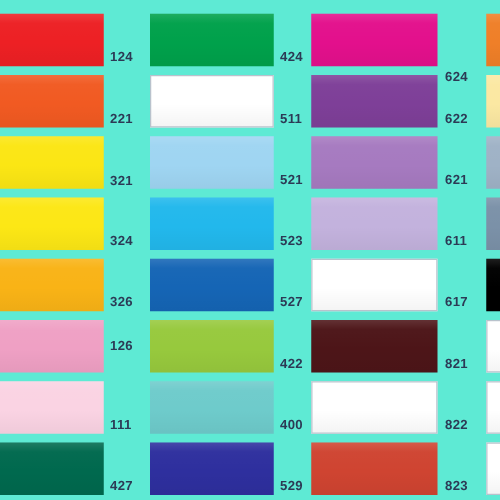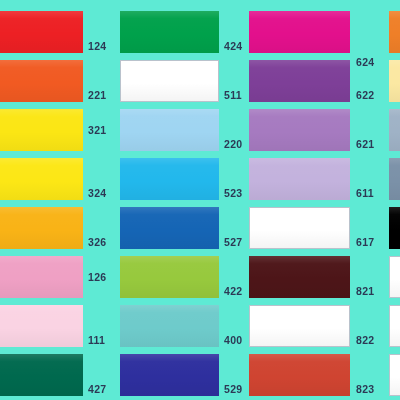--- a/index.html
+++ b/index.html
@@ -58,21 +58,21 @@
     white-space: nowrap;
     line-height: 1;
   }
 </style>
 </head>
 <body>
 
 <div id="chart" style="background: #5eead4;">
     <div class="code" style="left: 88px; top: 41px; color: rgb(44, 58, 85);">124</div>
     <div class="code" style="left: 88px; top: 90px; color: rgb(44, 58, 85);">221</div>
-    <div class="code" style="left: 88px; top: 125px; color: rgb(44, 58, 85);">321</div>
+    <div class="code" style="left: 88px; top: 140px; color: rgb(44, 58, 85);">321</div>
     <div class="code" style="left: 88px; top: 188px; color: rgb(44, 58, 85);">324</div>
     <div class="code" style="left: 88px; top: 237px; color: rgb(44, 58, 85); text-align: center;">326</div>
     <div class="code" style="left: 88px; top: 272px; color: rgb(44, 58, 85);">126</div>
     <div class="code" style="left: 88px; top: 335px; color: rgb(44, 58, 85);">111</div>
     <div class="code" style="left: 88px; top: 384px; color: rgb(44, 58, 85);">427</div>
     <div class="column" style="left: 0px; width: 83px;">
       <div class="cell" style="top: 11px; height: 42px;">
         <div class="swatch" title="red" style="width: 83px; height: 42px; background: rgb(237, 32, 36);"></div>
       </div>
       <div class="cell" style="top: 60px; height: 42px;">
@@ -92,21 +92,21 @@
       </div>
       <div class="cell" style="top: 305px; height: 42px;">
         <div class="swatch" title="pale pink" style="width: 83px; height: 42px; background: rgb(250, 211, 227);"></div>
       </div>
       <div class="cell" style="top: 354px; height: 42px;">
         <div class="swatch" title="dark green" style="width: 83px; height: 42px; background: rgb(0, 105, 78);"></div>
       </div>
     </div>
     <div class="code" style="left: 224px; top: 41px; color: rgb(44, 58, 85);">424</div>
     <div class="code" style="left: 224px; top: 90px; color: rgb(44, 58, 85);">511</div>
-    <div class="code" style="left: 224px; top: 139px; color: rgb(44, 58, 85);">220</div>
+    <div class="code" style="left: 224px; top: 139px; color: rgb(44, 58, 85);">521</div>
     <div class="code" style="left: 224px; top: 188px; color: rgb(44, 58, 85);">523</div>
     <div class="code" style="left: 224px; top: 237px; color: rgb(44, 58, 85);">527</div>
     <div class="code" style="left: 224px; top: 286px; color: rgb(44, 58, 85);">422</div>
     <div class="code" style="left: 224px; top: 335px; color: rgb(44, 58, 85);">400</div>
     <div class="code" style="left: 224px; top: 384px; color: rgb(44, 58, 85);">529</div>
     <div class="column" style="left: 120px; width: 99px;">
       <div class="cell" style="top: 11px; height: 42px;">
         <div class="swatch" title="green" style="width: 99px; height: 42px; background: rgb(0, 161, 75);"></div>
       </div>
       <div class="cell" style="top: 60px; height: 42px;">

